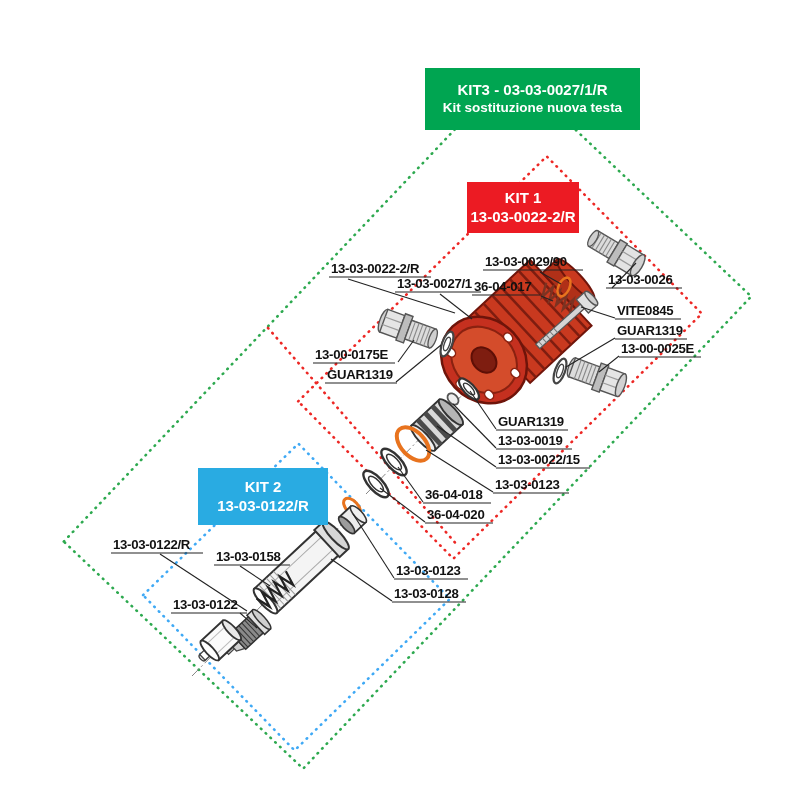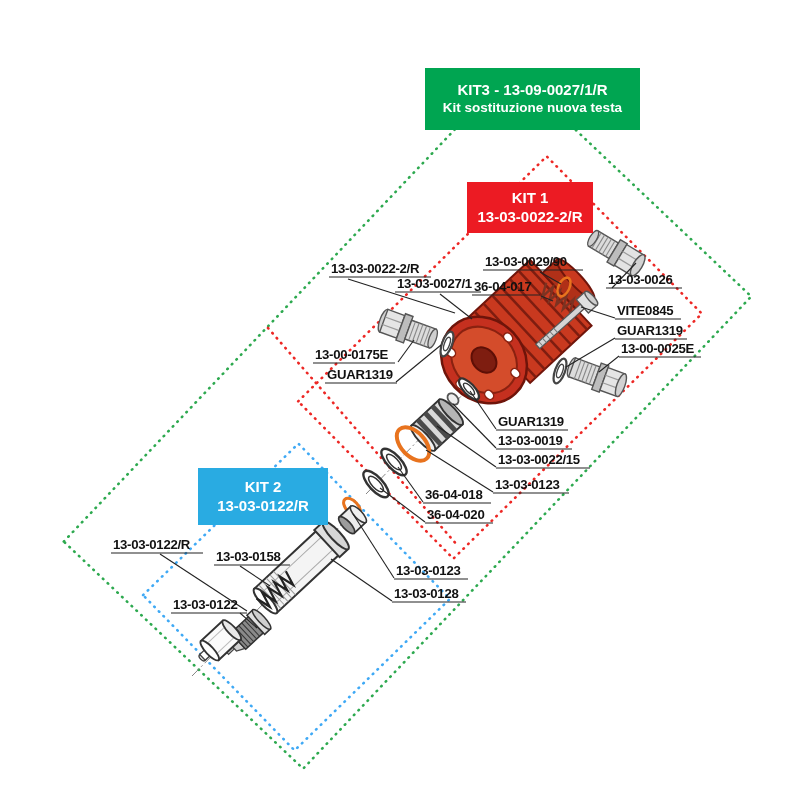--- a/index.html
+++ b/index.html
@@ -5,21 +5,21 @@
   html,body{margin:0;padding:0;background:#ffffff;}
   #stage{position:relative;width:800px;height:800px;background:#ffffff;overflow:hidden;
          font-family:"Liberation Sans",sans-serif;}
   #stage svg{position:absolute;left:0;top:0;}
   .kitbox{position:absolute;color:#ffffff;text-align:center;line-height:1.25;
           font-weight:bold;display:flex;flex-direction:column;justify-content:center;}
   .kitbox .t1{font-size:15px;}
   .kitbox .t2{font-size:13.5px;font-weight:bold;}
   .kitbox .t3{font-size:13.5px;font-style:italic;text-align:right;padding-right:8px;}
   #kit3box{left:425px;top:68px;width:215px;height:62px;background:#00A551;}
-  #kit1box{left:467px;top:182px;width:126px;height:51px;background:#EC1B23;}
+  #kit1box{left:467px;top:182px;width:112px;height:51px;background:#EC1B23;}
   #kit2box{left:198px;top:468px;width:130px;height:57px;background:#29ABE2;}
   text.plabel{font-family:"Liberation Sans",sans-serif;font-size:13.2px;font-weight:bold;
               fill:#111111;letter-spacing:-0.3px;}
   .leader{stroke:#222222;stroke-width:1.1;fill:none;}
   .uline{stroke:#222222;stroke-width:1.1;}
   .dotted{fill:none;stroke-width:2.6;stroke-linecap:round;stroke-dasharray:0.6 6;}
 </style>
 </head>
 <body>
 
@@ -296,21 +296,21 @@
   <text class="plabel" x="425" y="499">36-04-018</text>
   <text class="plabel" x="427" y="519">36-04-020</text>
   <text class="plabel" x="113" y="549">13-03-0122/R</text>
   <text class="plabel" x="216" y="561">13-03-0158</text>
   <text class="plabel" x="173" y="609">13-03-0122</text>
   <text class="plabel" x="396" y="575">13-03-0123</text>
   <text class="plabel" x="394" y="598">13-03-0128</text>
 </svg>
 
   <div class="kitbox" id="kit3box">
-    <div class="t1">KIT3 - 13-09-0027/1/R</div>
+    <div class="t1">KIT3 - 03-03-0027/1/R</div>
     <div class="t2">Kit sostituzione nuova testa</div>
   </div>
   <div class="kitbox" id="kit1box">
     <div class="t1">KIT 1</div>
     <div class="t1">13-03-0022-2/R</div>
   </div>
   <div class="kitbox" id="kit2box">
     <div class="t1">KIT 2</div>
     <div class="t1">13-03-0122/R</div>
   </div>

